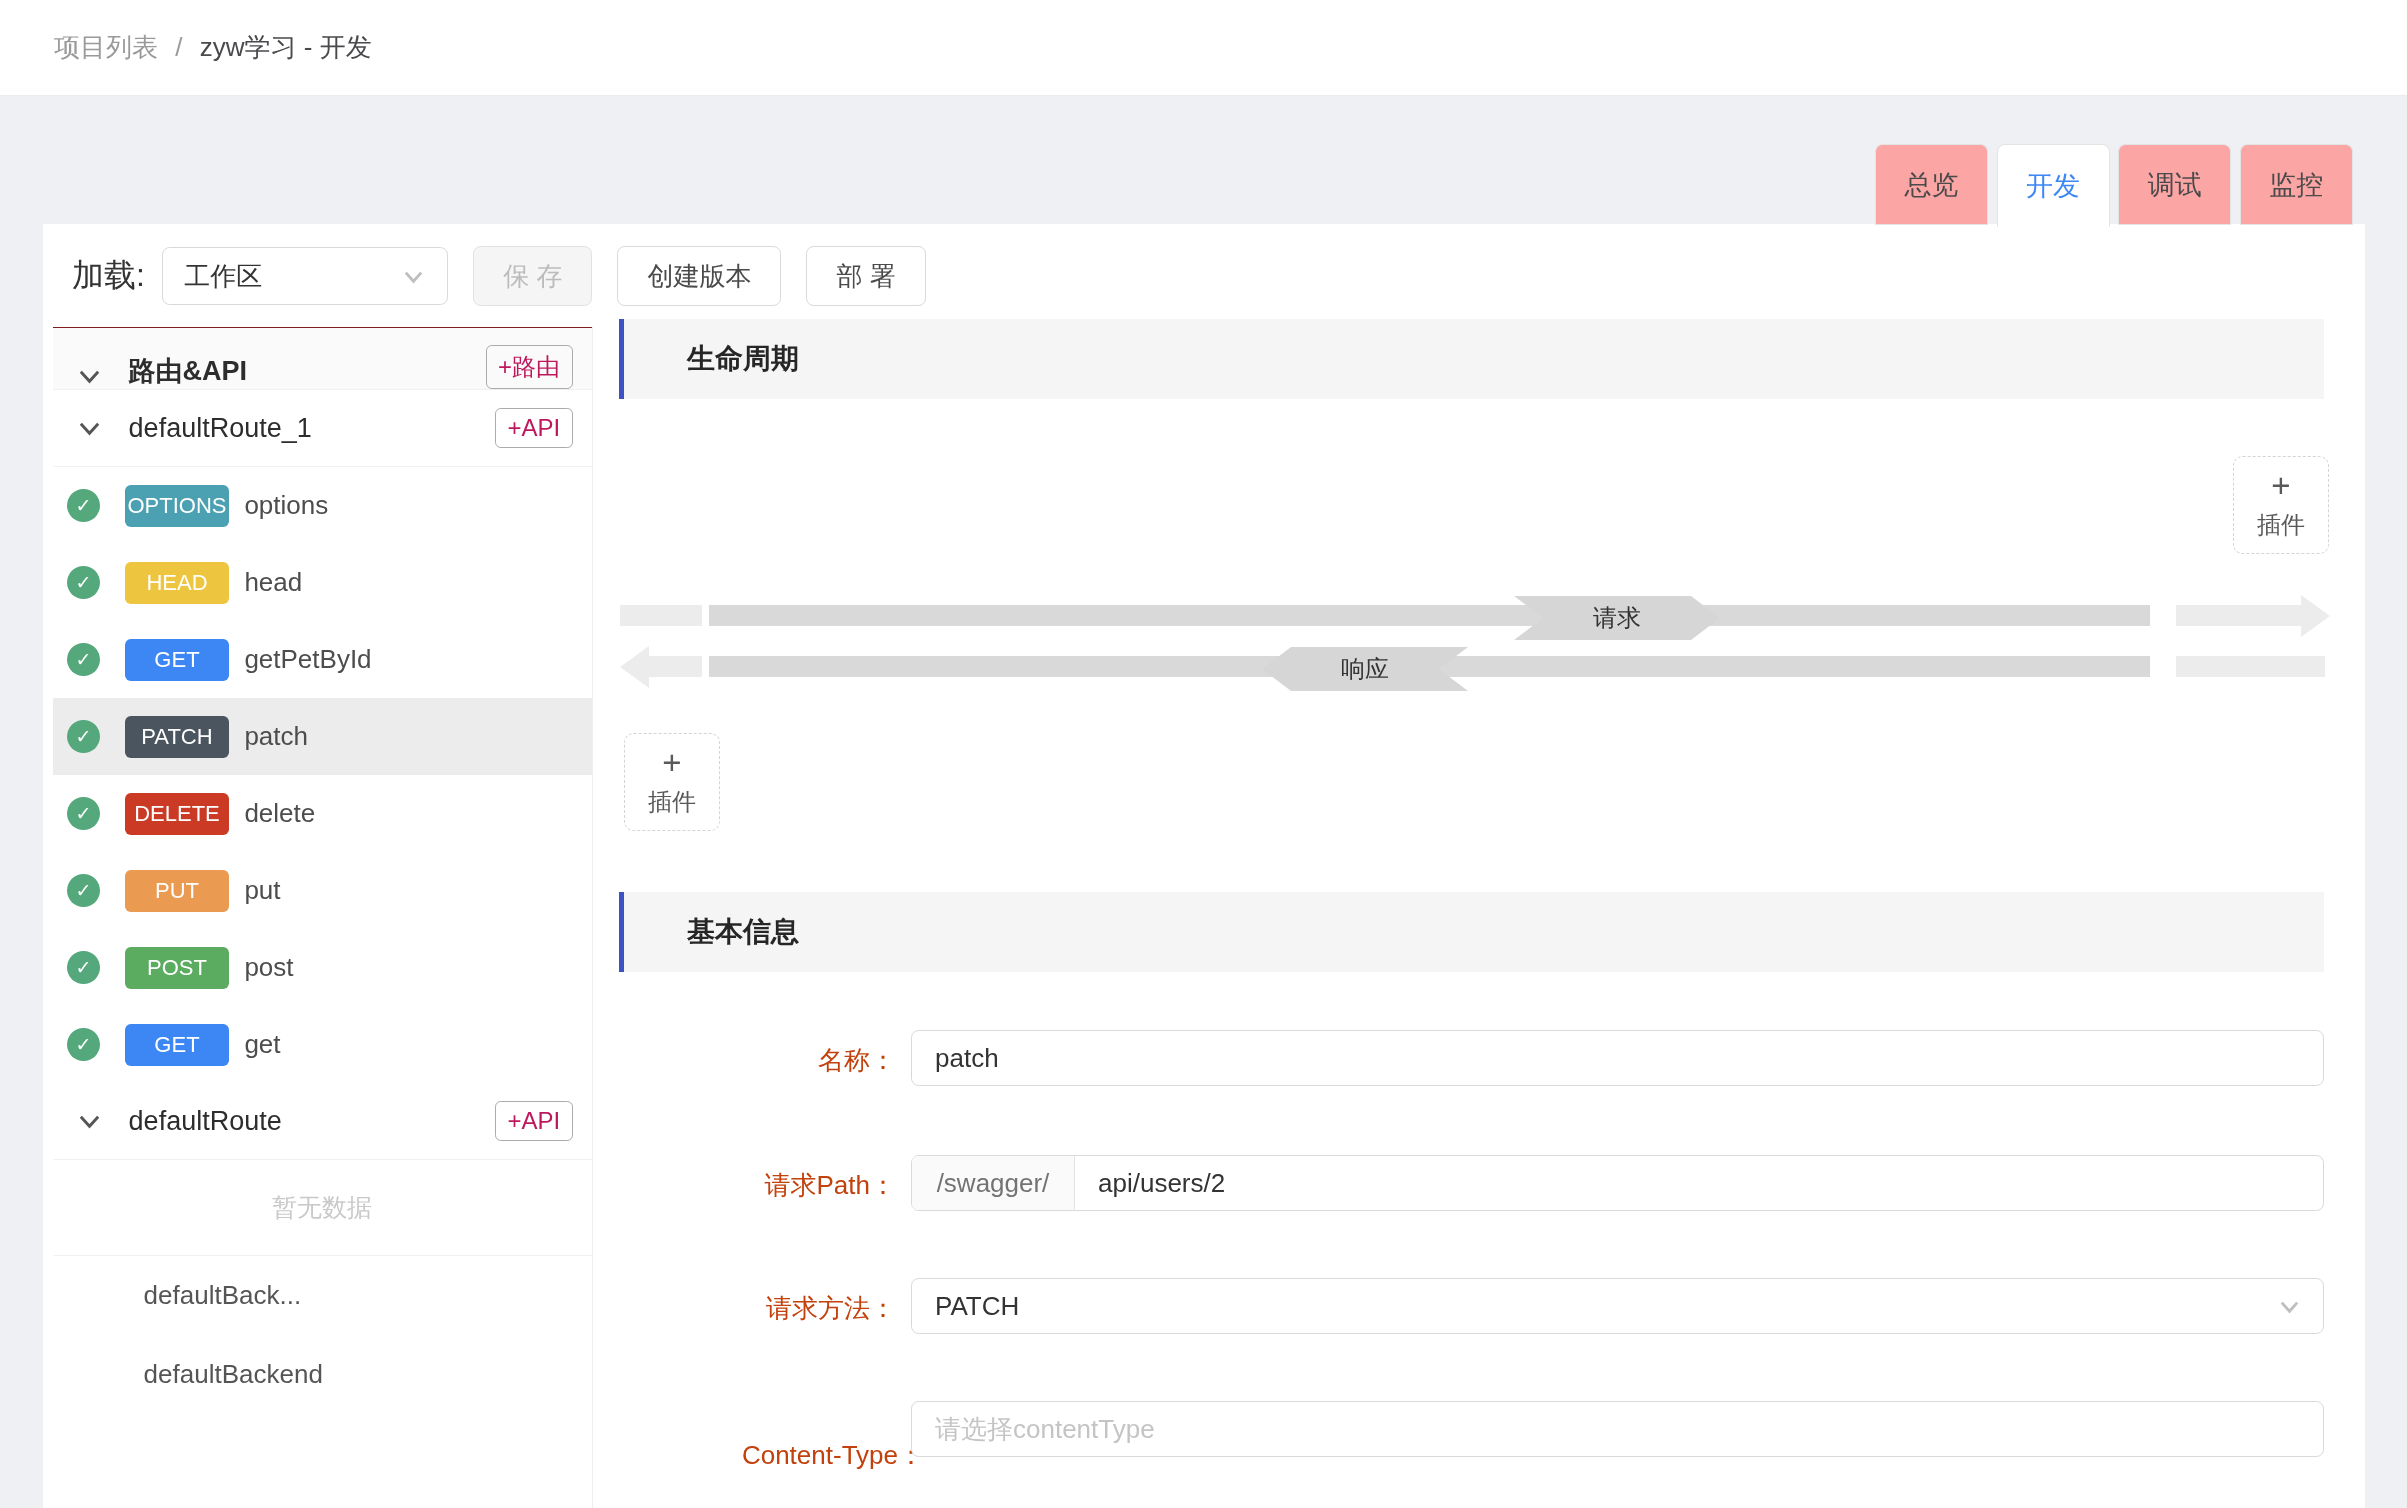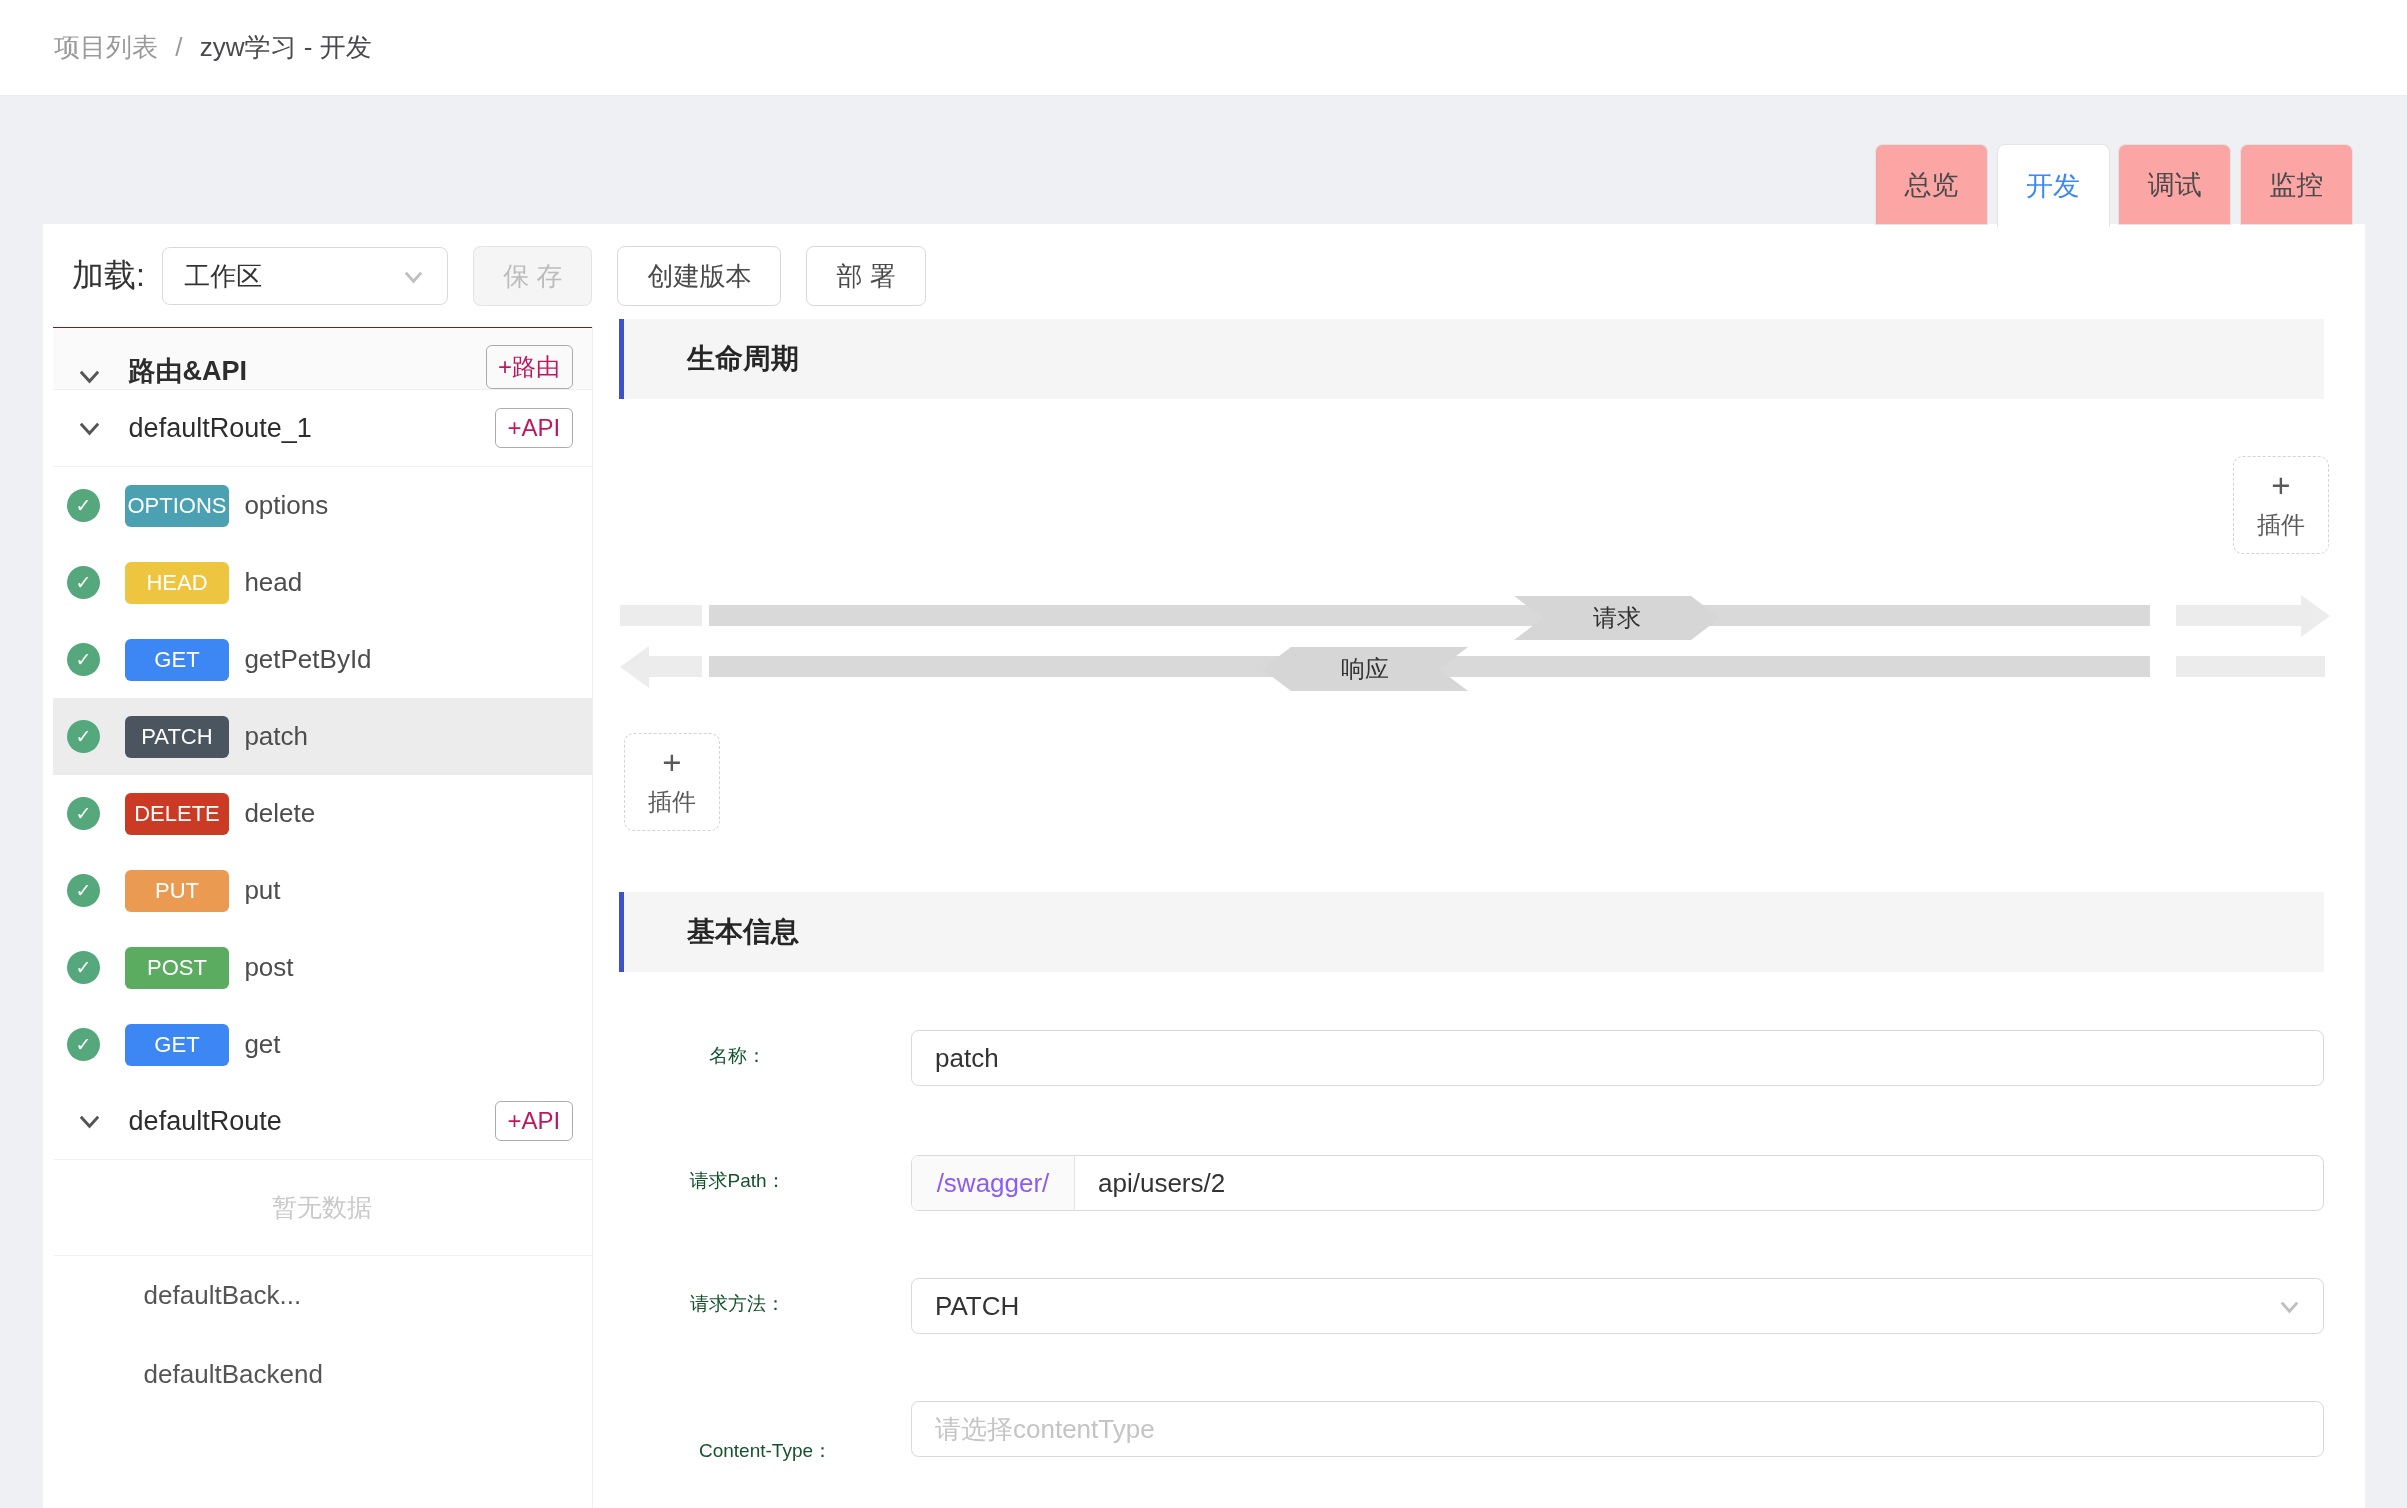--- a/index.html
+++ b/index.html
@@ -115,33 +115,33 @@
   .arrowhead.left  { clip-path:polygon(100% 0, 0 50%, 100% 100%); }
   .plugin-btn {
     position:absolute; width:96px; height:98px;
     border:1.9px dashed #d4d4d4; border-radius:9.6px; background:#fff;
     display:flex; flex-direction:column; align-items:center; justify-content:center;
     gap:7.7px; cursor:pointer; color:#595959;
   }
   .plugin-btn .plus { font-size:33px; color:#595959; line-height:1; }
   .plugin-btn .plabel { font-size:24px; }
   .form-label {
-    position:absolute; width:317px; text-align:center; font-size:19px; color:#14532d;
+    position:absolute; width:317px; text-align:right; font-size:26px; color:#c2410c;
   }
   .input {
     position:absolute; left:868px; width:1413px; height:56px;
     border:1.9px solid #d9d9d9; border-radius:7.7px; background:#fff;
     display:flex; align-items:center; font-size:26px; color:#333;
   }
   .input .val { padding-left:23px; }
   .input .placeholder { color:#c4c4c4; padding-left:23px; }
   .input .prefix {
     width:163px; height:100%; background:#fafafa; border-right:1.9px solid #e4e4e4;
     border-radius:5.8px 0 0 5.8px; display:flex; align-items:center; justify-content:center;
-    color:#8b5cf6;
+    color:#737373;
   }
   .input .chev-right { position:absolute; right:21px; }
 </style>
 </head>
 <body>
 
 <header class="topbar">
   <span class="crumb-link">项目列表</span>
   <span class="crumb-sep">/</span>
   <span class="crumb-current">zyw学习 - 开发</span>

